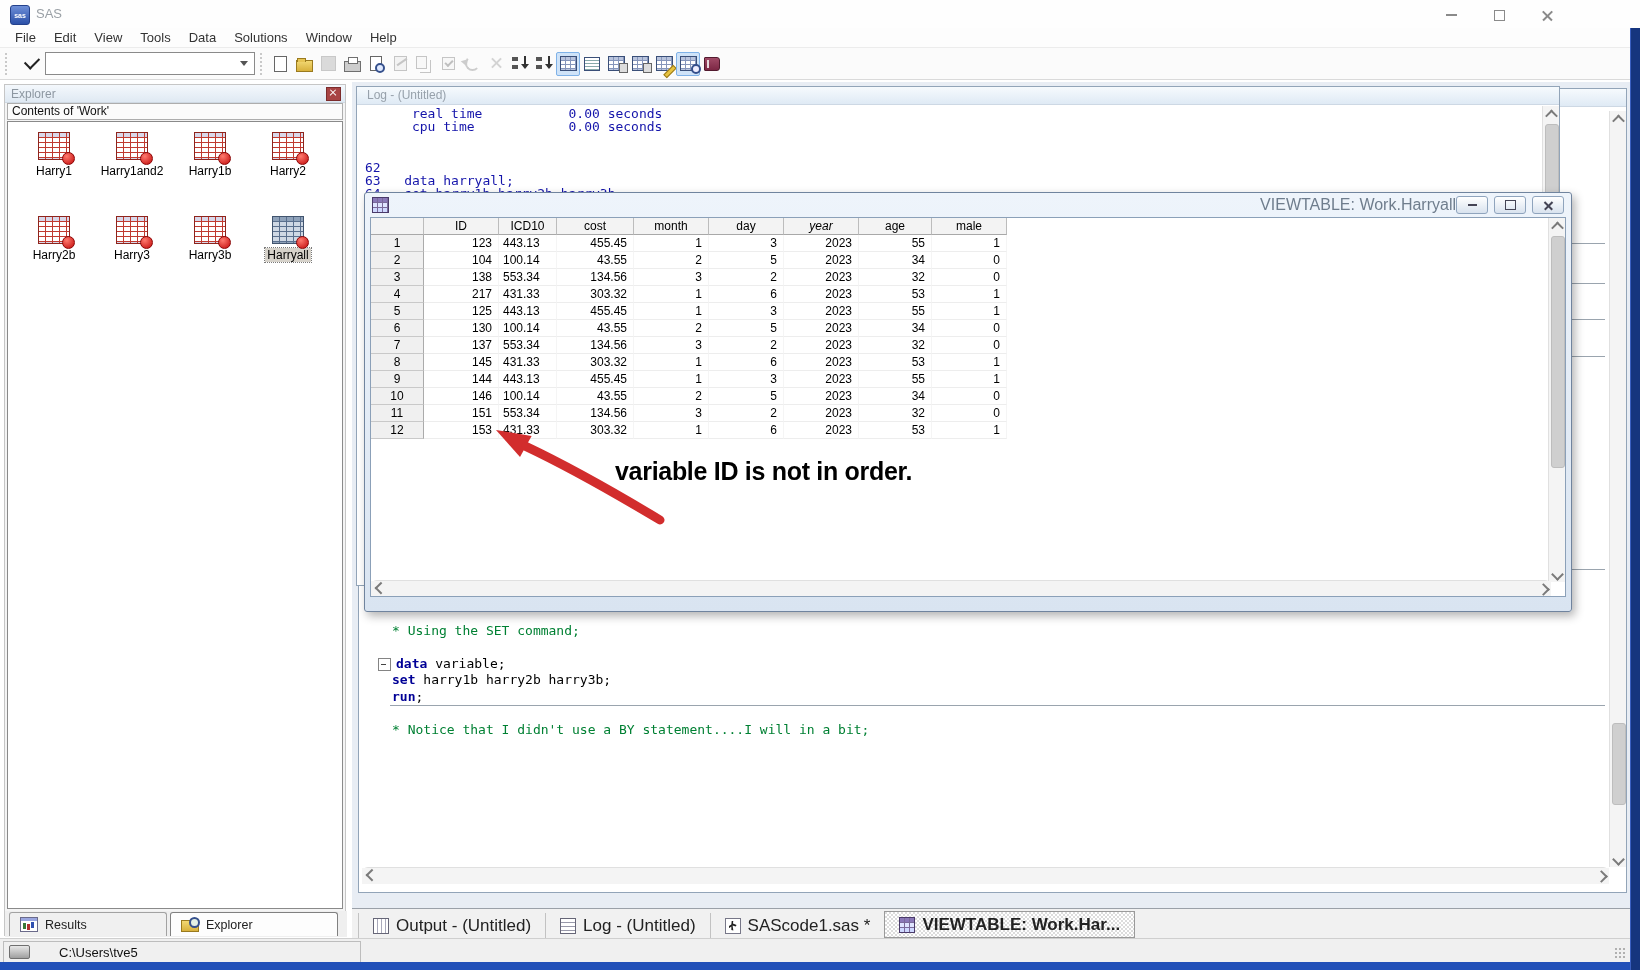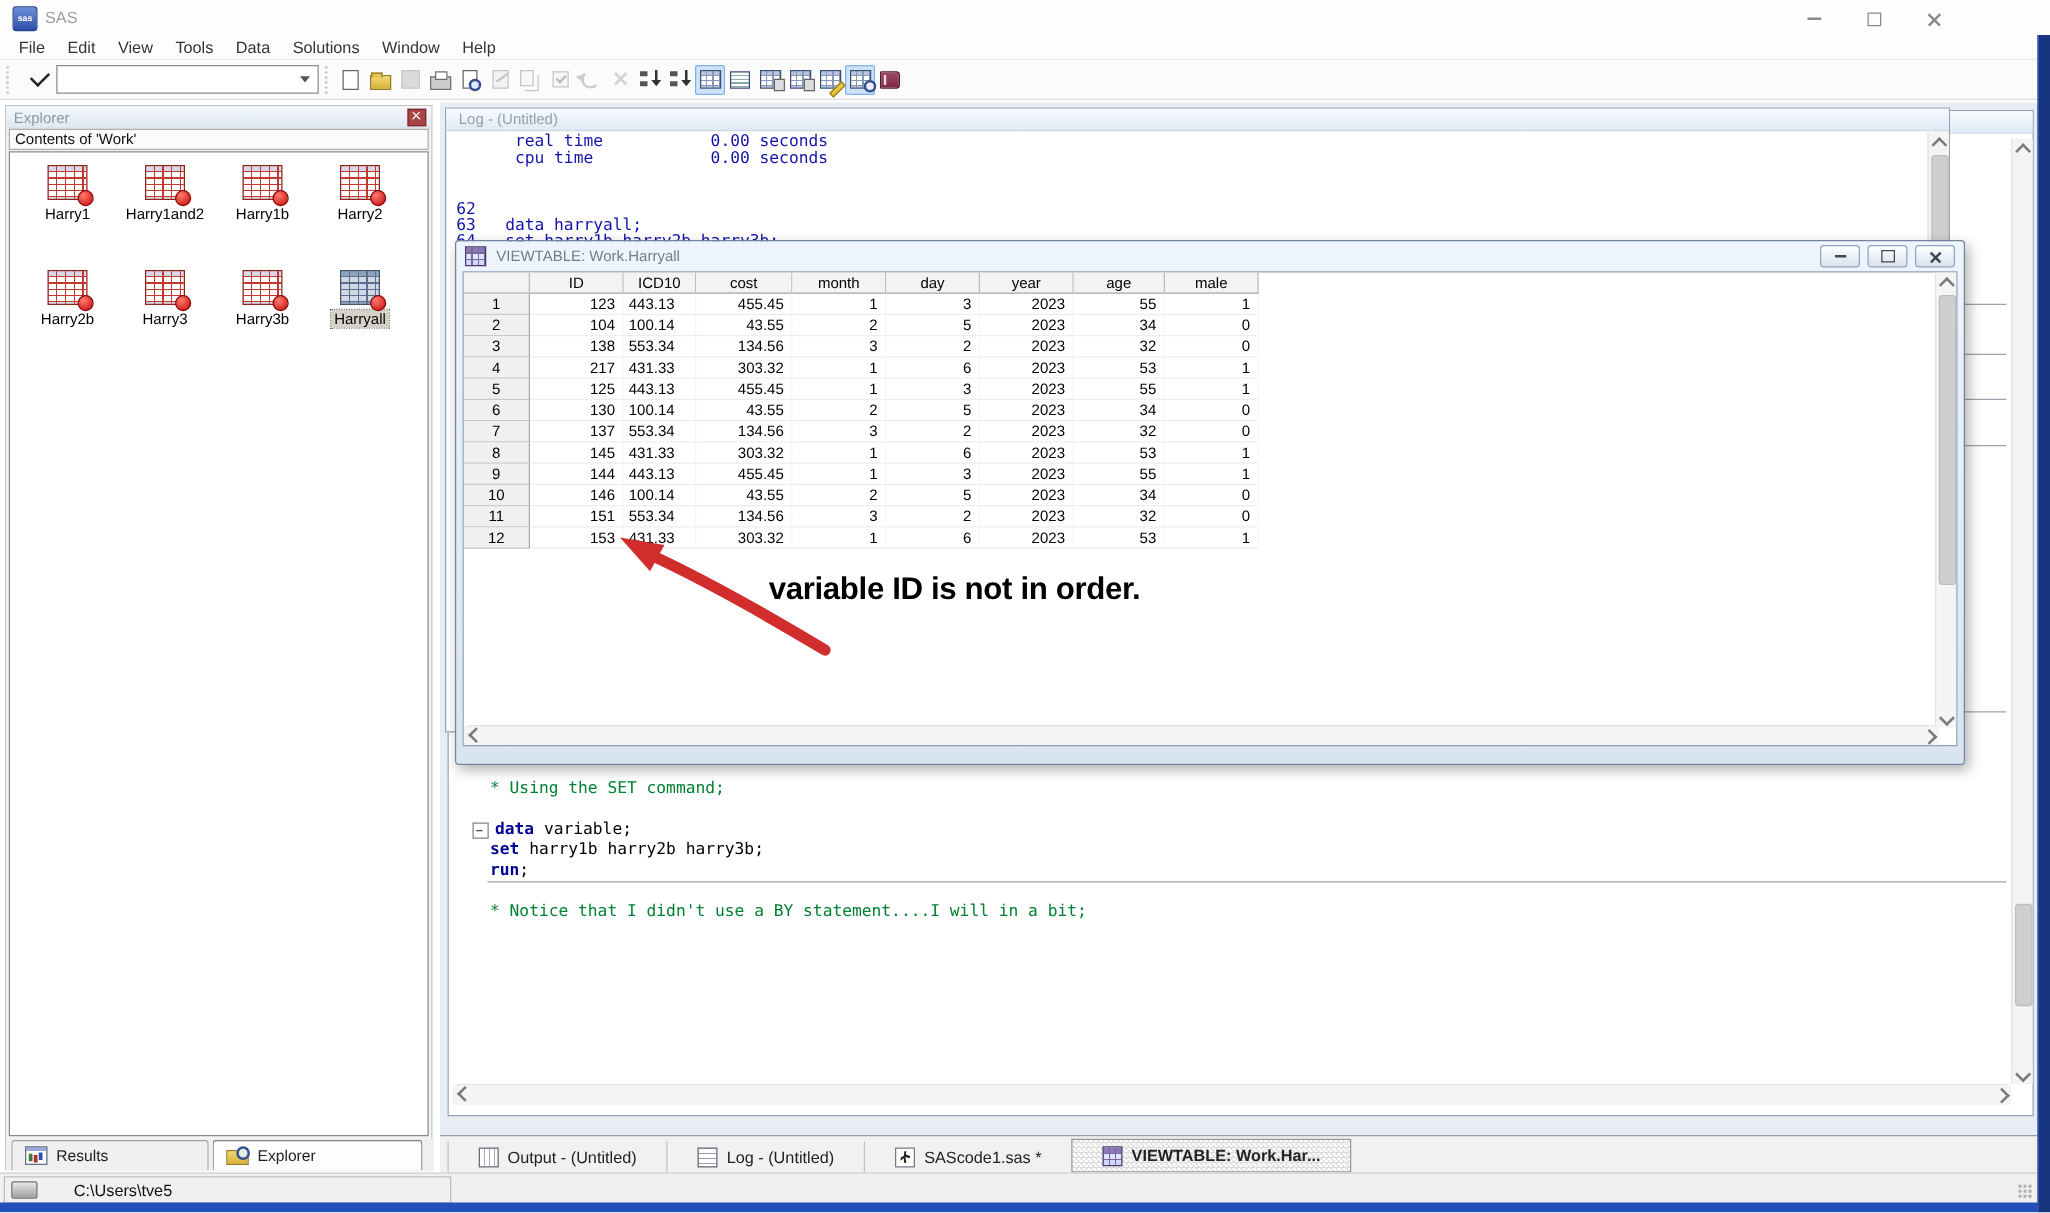--- a/index.html
+++ b/index.html
@@ -125,34 +125,34 @@
   .collapse-box{position:absolute;width:11px;height:11px;border:1px solid #848484;background:#fff;}
   .collapse-box i{position:absolute;left:2px;top:4.5px;width:5px;height:1.5px;background:#444;}
   .ed-divider{position:absolute;height:1px;background:#9aa4ae;}
 
   
   .vt-window{position:absolute;left:364px;top:192px;width:1206px;height:418px;background:linear-gradient(#eef4fb,#d9e4f1);border:1px solid #70849e;border-radius:3px;box-shadow:3px 4px 10px rgba(0,0,0,.3);z-index:30;}
   .vt-titlebar{position:absolute;left:1px;top:1px;width:1204px;height:22px;display:flex;align-items:center;}
   .vt-title-icon{width:15px;height:14px;margin:0 8px 0 6px;border:1px solid #4a3a6a;background:
       repeating-linear-gradient(to right,transparent 0 4px,#7a6a9a 4px 5px),
       repeating-linear-gradient(to bottom,#8a78b8 0 4px,#7a6a9a 4px 5px,#dfe4ff 5px 9px,#7a6a9a 9px 10px,#cfd8ff 10px 14px);}
-  .vt-title-text{font-size:12px;color:#6f7d8d;flex:1;}
+  .vt-title-text{font-size:16px;color:#6f7d8d;flex:1;text-align:right;}
   .vt-btn{width:30px;height:16px;border:1px solid #8fa4bd;border-radius:3px;background:linear-gradient(#ffffff,#d8e2ee);display:flex;align-items:center;justify-content:center;margin-right:6px;}
   .vt-client{position:absolute;left:5px;top:24px;width:1196px;height:380px;background:#fff;border:1px solid #8ba0b8;box-sizing:border-box;overflow:hidden;}
   .vt-row{display:flex;height:17px;}
   .vt-cell{box-sizing:border-box;font-size:12px;display:flex;align-items:center;overflow:hidden;}
   .vt-hcell{background:#f3f3f3;border-right:1px solid #bcbcbc;border-bottom:1px solid #a8a8a8;justify-content:center;color:#000;}
   .vt-num{background:#f0f0f0;border-right:1px solid #ababab;border-bottom:1px solid #c9c9c9;justify-content:center;}
   .vt-rightal{justify-content:flex-end;padding-right:6px;border-bottom:1px solid #ededed;border-right:1px solid #f5f5f5;}
   .vt-left{justify-content:flex-start;padding-left:4px;border-bottom:1px solid #ededed;border-right:1px solid #f5f5f5;}
   .annotation{position:absolute;left:244px;top:236px;font-weight:bold;font-size:25px;color:#000;line-height:34px;letter-spacing:-0.3px;}
 
   
   .window-bar{left:352px;top:908px;width:1278px;height:30px;background:#f1f1f1;border-top:1px solid #9aa0a8;display:flex;align-items:flex-end;padding-left:6px;box-sizing:border-box;}
-  .wb-tab{height:25px;display:flex;align-items:center;padding:0 24px;font-size:13px;color:#222;border-left:1px solid #c2c2c2;background:#f1f1f1;white-space:nowrap;}
+  .wb-tab{height:25px;display:flex;align-items:center;padding:0 14px;font-size:17px;color:#222;border-left:1px solid #c2c2c2;background:#f1f1f1;white-space:nowrap;}
   .wb-tab.active{background:repeating-conic-gradient(#ffffff 0% 25%,#dcdcdc 0% 50%) 0 0/4px 4px;border:1px solid #9a9a9a;font-weight:bold;}
   .wb-icon{width:14px;height:14px;margin-right:7px;position:relative;flex:none;}
   .output-tab-icon{border:1px solid #667;background:repeating-linear-gradient(to right,#fff 0 3px,#aab 3px 4px),repeating-linear-gradient(to bottom,#fff 0 3px,#aab 3px 4px),#fff;}
   .log-tab-icon{border:1px solid #667;background:repeating-linear-gradient(to bottom,#fff 0 3px,#99a 3px 4px);}
   .editor-tab-icon{border:1px solid #778;background:#fff;}
   .editor-tab-icon:after{content:"";position:absolute;left:3px;top:2px;width:8px;height:10px;background:#222;clip-path:polygon(40% 0,60% 0,55% 30%,100% 45%,90% 60%,50% 50%,60% 100%,35% 95%,35% 60%,0 80%,5% 55%,35% 40%);}
   .viewtable-tab-icon{border:1px solid #4a3a6a;background:
       repeating-linear-gradient(to right,transparent 0 4px,#7a6a9a 4px 5px),
       repeating-linear-gradient(to bottom,#8a78b8 0 4px,#7a6a9a 4px 5px,#dfe4ff 5px 9px,#7a6a9a 9px 10px,#cfd8ff 10px 14px);}
 
@@ -439,21 +439,21 @@
     </div>
     <div class="vt-client">
       <div>
           <div class="vt-row">
             <div class="vt-cell vt-hcell" style="width: 53px;"></div>
             <div class="vt-cell vt-hcell" style="width: 75px;">ID</div>
             <div class="vt-cell vt-hcell" style="width: 58px;">ICD10</div>
             <div class="vt-cell vt-hcell" style="width: 77px;">cost</div>
             <div class="vt-cell vt-hcell" style="width: 75px;">month</div>
             <div class="vt-cell vt-hcell" style="width: 75px;">day</div>
-            <div class="vt-cell vt-hcell" style="width: 75px;">year</div>
+            <div class="vt-cell vt-hcell" style="width: 75px; font-style: italic;">year</div>
             <div class="vt-cell vt-hcell" style="width: 73px;">age</div>
             <div class="vt-cell vt-hcell" style="width: 75px;">male</div>
           </div>
           <div class="vt-row">
             <div class="vt-cell vt-num" style="width: 53px;">1</div>
             <div class="vt-cell vt-rightal" style="width: 75px;">123</div>
             <div class="vt-cell vt-left" style="width: 58px;">443.13</div>
             <div class="vt-cell vt-rightal" style="width: 77px;">455.45</div>
             <div class="vt-cell vt-rightal" style="width: 75px;">1</div>
             <div class="vt-cell vt-rightal" style="width: 75px;">3</div>

